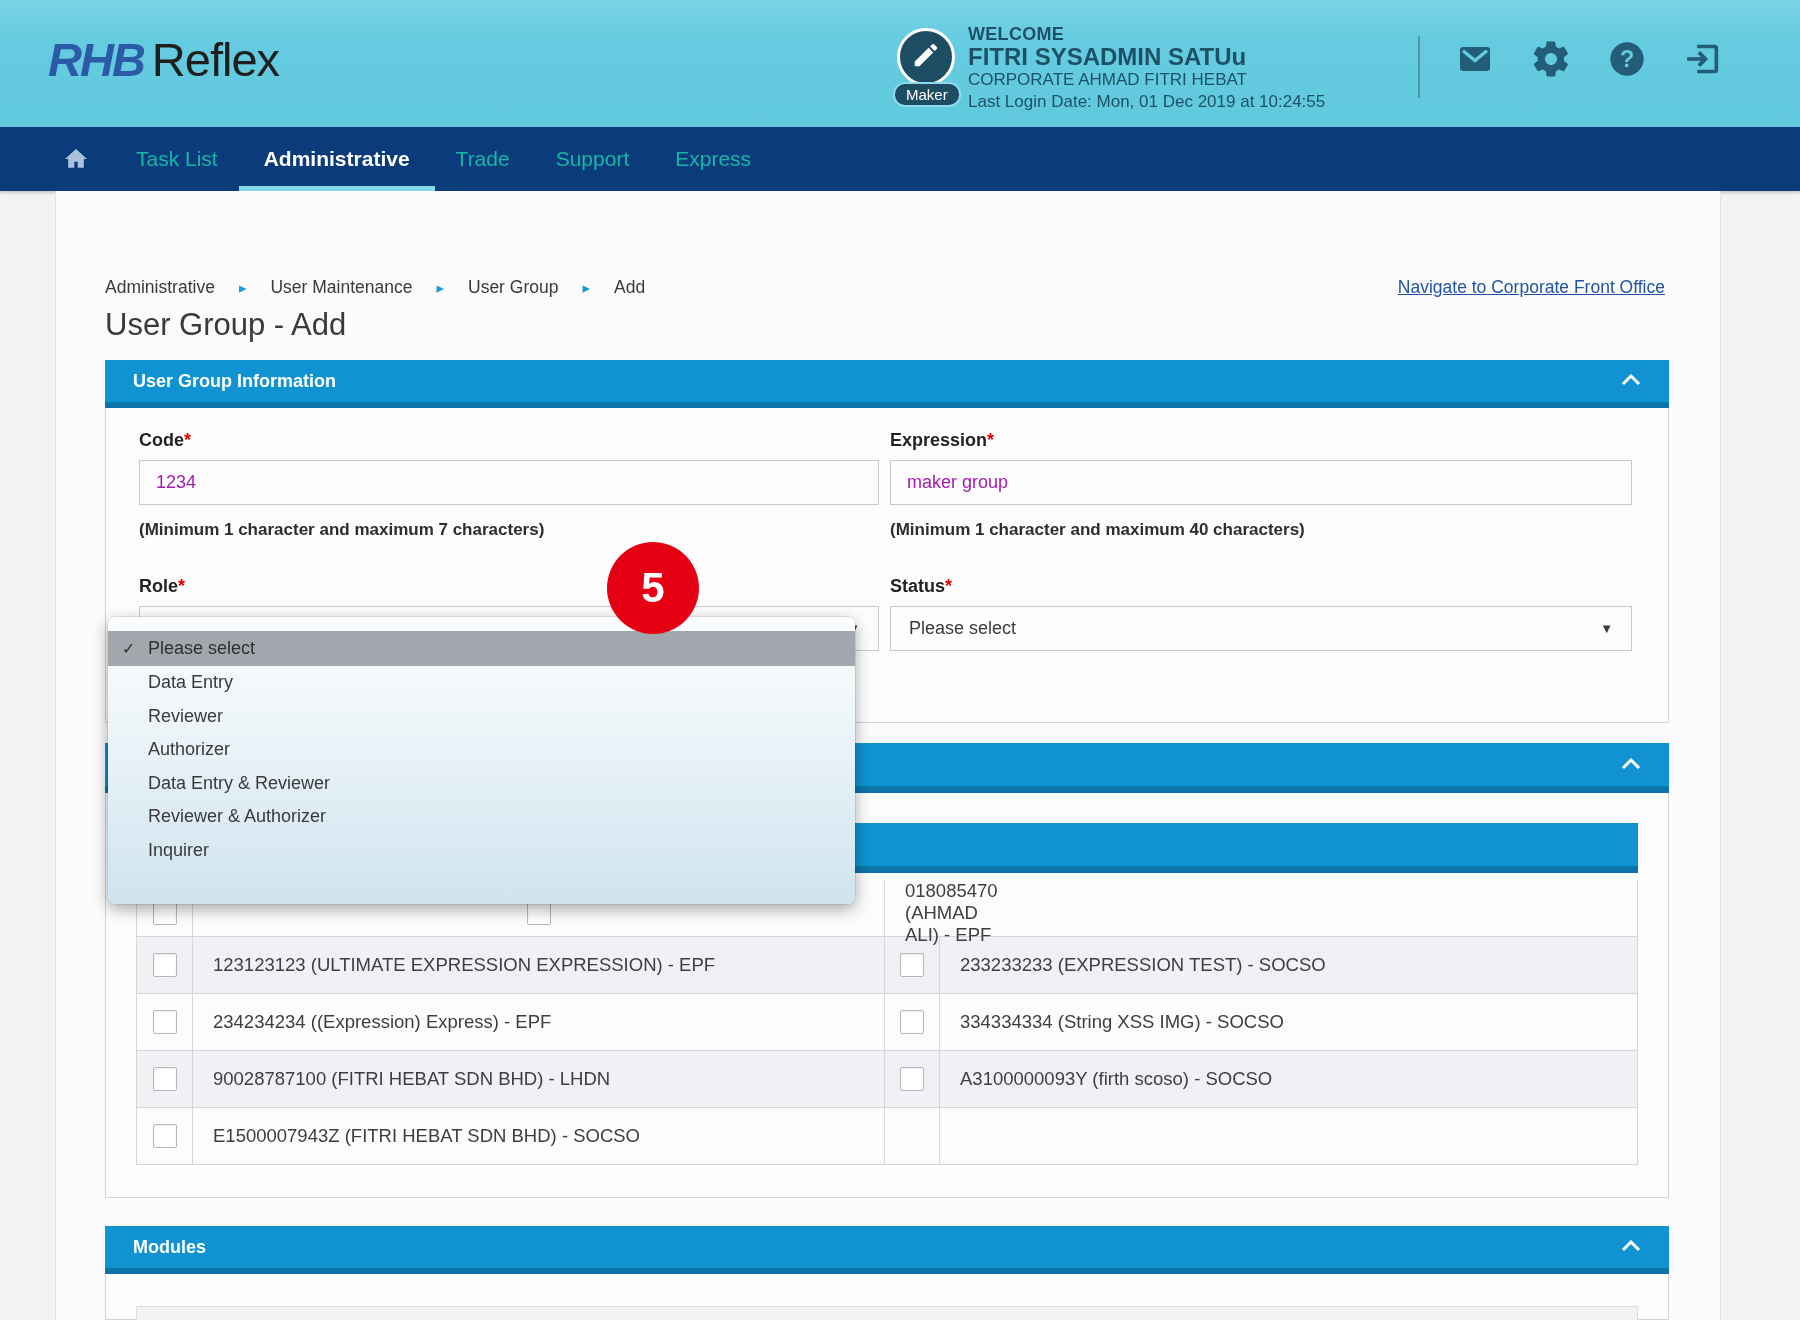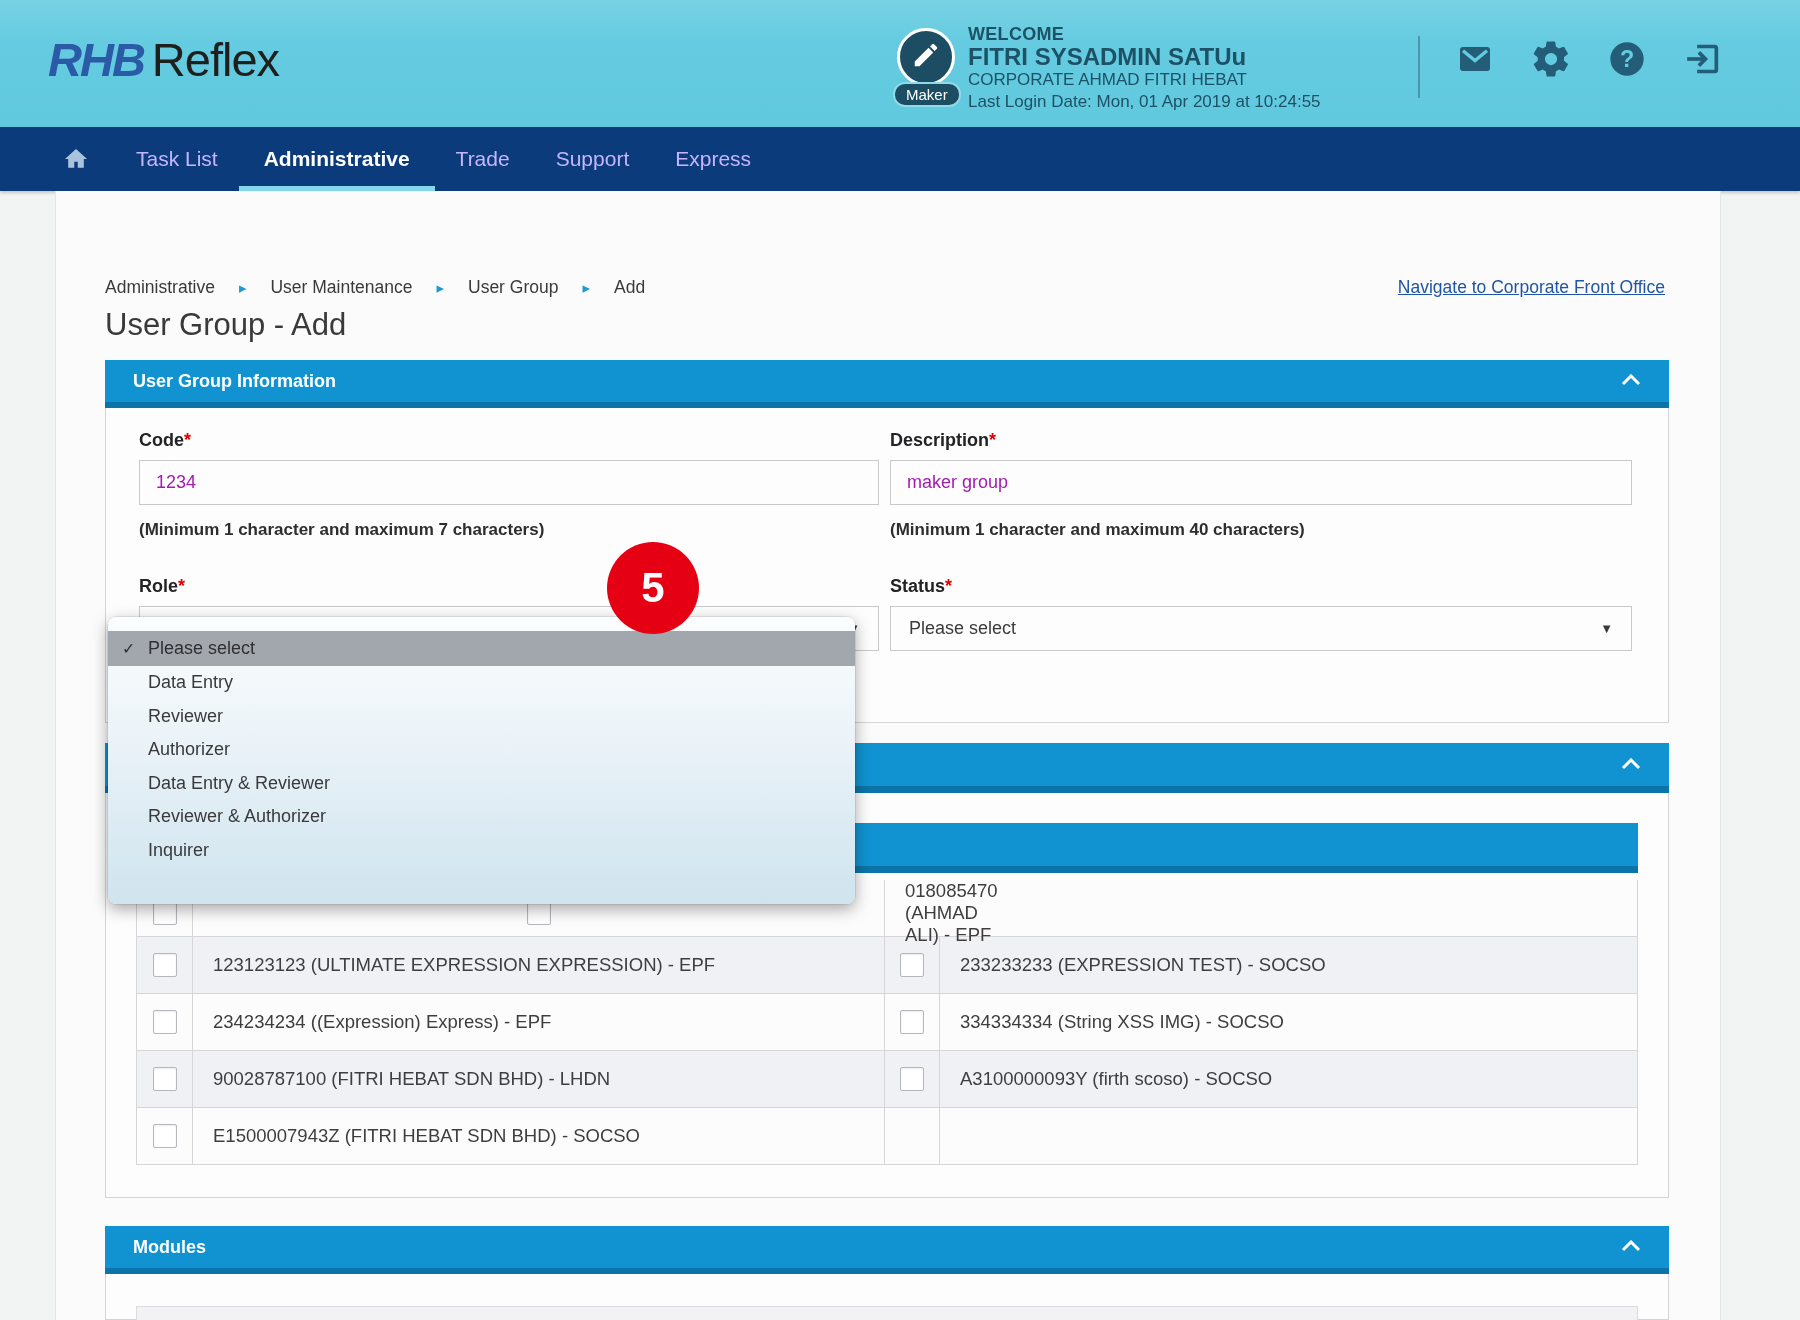--- a/index.html
+++ b/index.html
@@ -31,21 +31,21 @@
 
   .hdr-divider { position:absolute; left:1418px; top:36px; width:2px; height:62px; background:#4e94ab; }
   .hicon { position:absolute; top:38px; width:46px; height:42px; display:flex; align-items:center; justify-content:center; cursor:pointer; }
   .hicon.mail { left:1452px; } .hicon.gear { left:1528px; } .hicon.help { left:1604px; } .hicon.exit { left:1680px; }
 
   
   .navbar { position:absolute; left:0; top:127px; width:1800px; height:64px; background:#0c3b7b;
     display:flex; align-items:center; padding-left:62px; column-gap:46px;
     box-shadow:0 2px 3px rgba(0,0,0,.18); }
   .nav-home { display:flex; align-items:center; }
-  .nav-item { position:relative; height:64px; line-height:64px; font-size:21px; color:#c4b5fd; cursor:pointer; white-space:nowrap; }
+  .nav-item { position:relative; height:64px; line-height:64px; font-size:21px; color:#14b8a6; cursor:pointer; white-space:nowrap; }
   .nav-item.active { color:#ffffff; font-weight:bold; }
   .nav-item.active::after { content:""; position:absolute; left:-25px; right:-25px; bottom:0; height:5px; background:#85d8ea; }
 
   
   .card { position:absolute; left:55px; top:191px; width:1666px; height:1129px;
     background:#fbfbfc; border-left:1px solid #e4e4e6; border-right:1px solid #e4e4e6; overflow:hidden; }
 
   .crumbs { position:absolute; left:49px; top:86px; font-size:17.5px; color:#3a3a3c; display:flex; align-items:center; column-gap:24px; }
   .crumb { cursor:pointer; }
   .crumb-sep { color:#1b9bd3; font-size:15px; }
@@ -128,21 +128,21 @@
           </svg>
       </span>
     </div>
     <span class="maker-badge">Maker</span>
   </div>
 
   <div class="uinfo">
     <div class="l1">WELCOME</div>
     <div class="l2">FITRI SYSADMIN SATUu</div>
     <div class="l3">CORPORATE AHMAD FITRI HEBAT</div>
-    <div class="l4">Last Login Date: Mon, 01 Apr 2019 at 10:24:55</div>
+    <div class="l4">Last Login Date: Mon, 01 Dec 2019 at 10:24:55</div>
   </div>
 
   <div class="hdr-divider"></div>
 
   <div class="hicon mail">
     <svg width="42" height="36" viewBox="0 0 24 24">
         <rect x="2" y="4" width="20" height="16" rx="2" fill="#235d77"></rect>
         <path d="M4 6.5l8 6.5 8-6.5" stroke="#64cbe0" stroke-width="2.2" fill="none"></path>
       </svg>
   </div>
@@ -208,21 +208,21 @@
         <div class="flabel lbl-r1"><span>Code</span><span class="req">*</span></div>
         <input class="tinput inp-r1" value="1234" style="">
         <div class="hint hint-r1">(Minimum 1 character and maximum 7 characters)</div>
         <div class="flabel lbl-r2"><span>Role</span><span class="req">*</span></div>
         <div class="selectbox inp-r2">
           <span></span>
           <span class="sel-arrow">▼</span>
         </div>
       </div>
       <div class="col-right">
-        <div class="flabel lbl-r1"><span>Description</span><span class="req">*</span></div>
+        <div class="flabel lbl-r1"><span>Expression</span><span class="req">*</span></div>
         <input class="tinput inp-r1" value="maker group" style="">
         <div class="hint hint-r1">(Minimum 1 character and maximum 40 characters)</div>
         <div class="flabel lbl-r2"><span>Status</span><span class="req">*</span></div>
         <div class="selectbox inp-r2">
           <span>Please select</span>
           <span class="sel-arrow">▼</span>
         </div>
       </div>
     </div>
   </div>

